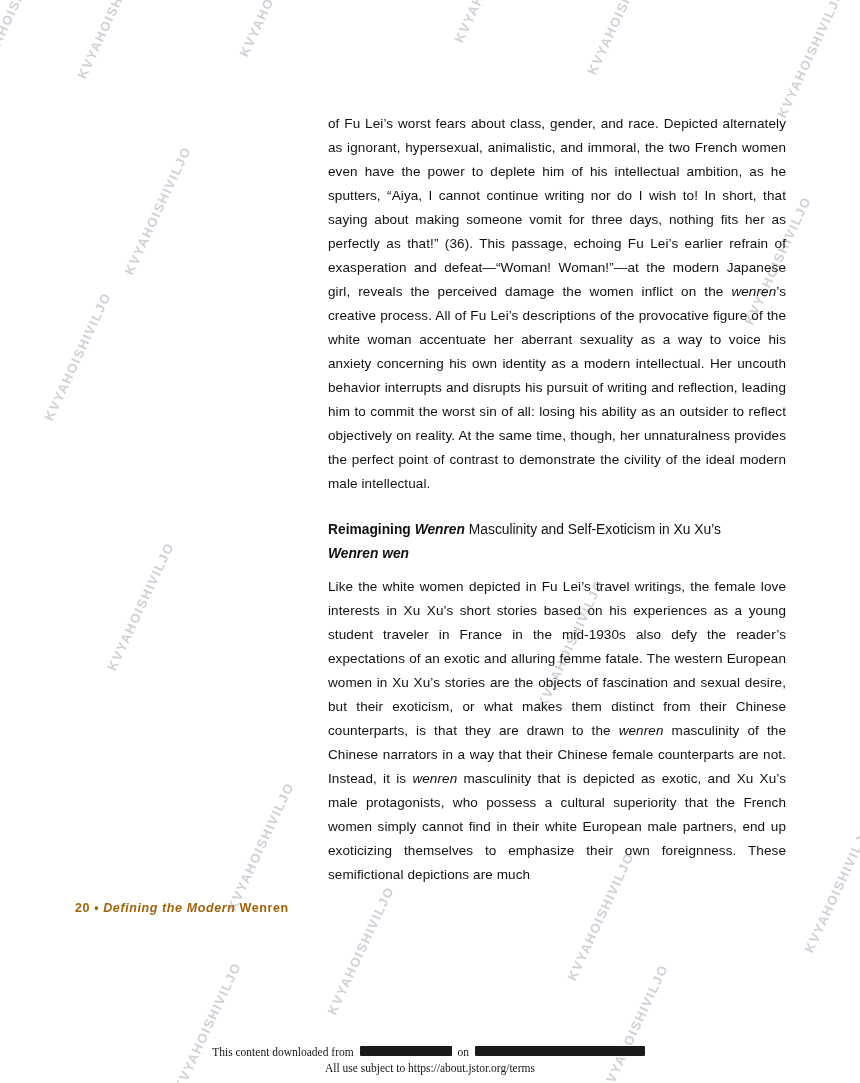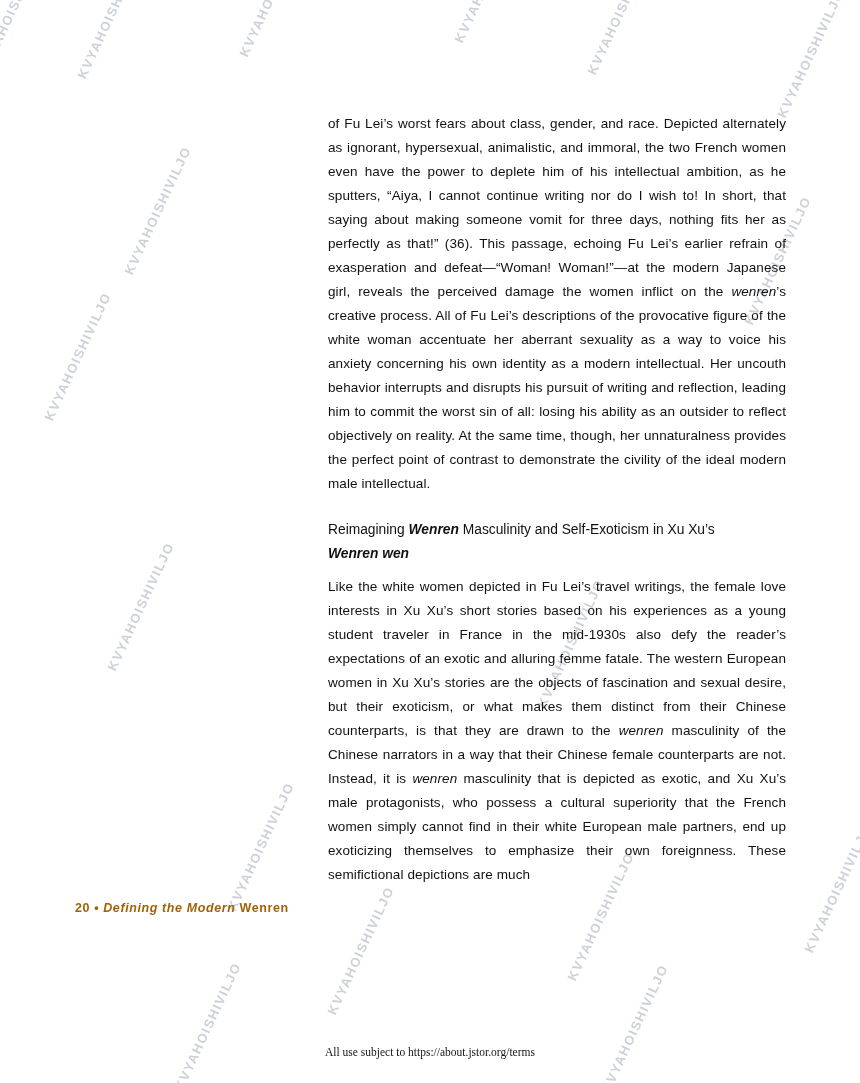--- a/index.html
+++ b/index.html
@@ -99,24 +99,30 @@
     <span class="wm" style="left: 185px; top: 1078px; color: rgb(205, 210, 217);">KVYAHOISHIVILJO</span>
     <span class="wm" style="left: 548px; top: 695px; color: rgb(205, 210, 217);">KVYAHOISHIVILJO</span>
     <span class="wm" style="left: 578px; top: 968px; color: rgb(205, 210, 217);">KVYAHOISHIVILJO</span>
     <span class="wm" style="left: 612px; top: 1080px; color: rgb(205, 210, 217);">KVYAHOISHIVILJO</span>
     <span class="wm" style="left: 815px; top: 940px; color: rgb(205, 210, 217);">KVYAHOISHIVILJO</span>
   </div>
 
   <div class="text-block">
     <p class="body-para"><span>of Fu Lei’s worst fears about class, gender, and race. Depicted alternately as ignorant, hypersexual, animalistic, and immoral, the two French women even have the power to deplete him of his intellectual ambition, as he sputters, “Aiya, I cannot continue writing nor do I wish to! In short, that saying about making someone vomit for three days, nothing fits her as perfectly as that!” (36). This passage, echoing Fu Lei’s earlier refrain of exasperation and defeat—“Woman! Woman!”—at the modern Japanese girl, reveals the perceived damage the women inflict on the </span><span style="font-style: italic;">wenren</span><span>’s creative process. All of Fu Lei’s descriptions of the provocative figure of the white woman accentuate her aberrant sexuality as a way to voice his anxiety concerning his own identity as a modern intellectual. Her uncouth behavior interrupts and disrupts his pursuit of writing and reflection, leading him to commit the worst sin of all: losing his ability as an outsider to reflect objectively on reality. At the same time, though, her unnaturalness provides the perfect point of contrast to demonstrate the civility of the ideal modern male intellectual.</span></p>
 
-    <h2 class="section-heading"><span style="font-weight: normal; margin-top: 27px;">Reimagining </span><span style="font-style: italic; font-weight: bold;">Wenren</span><span style="font-weight: normal;"> Masculinity and Self-Exoticism in Xu Xu’s</span><br><span style="font-style: italic; font-weight: bold;">Wenren wen</span></h2>
+    <h2 class="section-heading"><span style="font-weight: bold; margin-top: 27px;">Reimagining </span><span style="font-style: italic; font-weight: bold;">Wenren</span><span style="font-weight: normal;"> Masculinity and Self-Exoticism in Xu Xu’s</span><br><span style="font-style: italic; font-weight: bold;">Wenren wen</span></h2>
 
     <p class="body-para"><span>Like the white women depicted in Fu Lei’s travel writings, the female love interests in Xu Xu’s short stories based on his experiences as a young student traveler in France in the mid-1930s also defy the reader’s expectations of an exotic and alluring femme fatale. The western European women in Xu Xu’s stories are the objects of fascination and sexual desire, but their exoticism, or what makes them distinct from their Chinese counterparts, is that they are drawn to the </span><span style="font-style: italic;">wenren</span><span> masculinity of the Chinese narrators in a way that their Chinese female counterparts are not. Instead, it is </span><span style="font-style: italic;">wenren</span><span> masculinity that is depicted as exotic, and Xu Xu’s male protagonists, who possess a cultural superiority that the French women simply cannot find in their white European male partners, end up exoticizing themselves to emphasize their own foreignness. These semifictional depictions are much</span></p>
   </div>
 
   <div class="running-footer"><span style="font-weight: bold;">20 • </span><span style="font-style: italic; font-weight: bold;">Defining the Modern </span><span style="font-weight: bold;">Wenren</span></div>
 
   <div class="jstor-footer">
+    <div>
+      <span>This content downloaded from</span>
+      <span class="redacted ip"></span>
+      <span>on</span>
+      <span class="redacted ts"></span>
+    </div>
     <div>All use subject to https://about.jstor.org/terms</div>
   </div>
 
 </div>
 
 </body></html>

